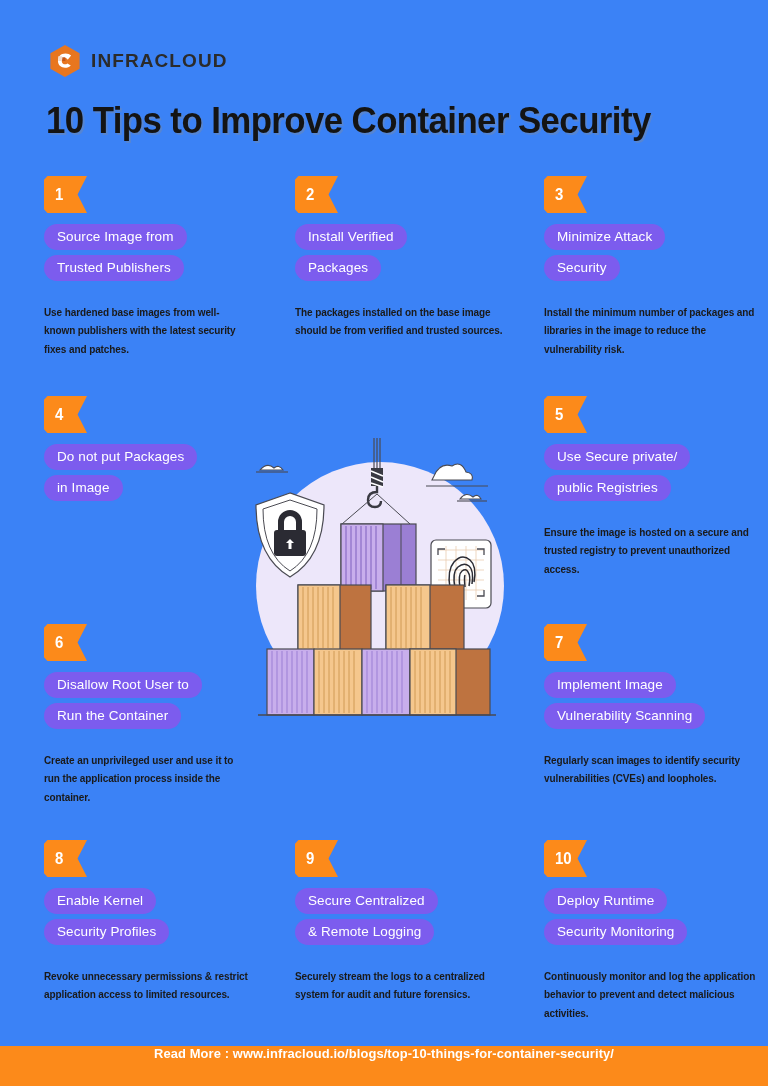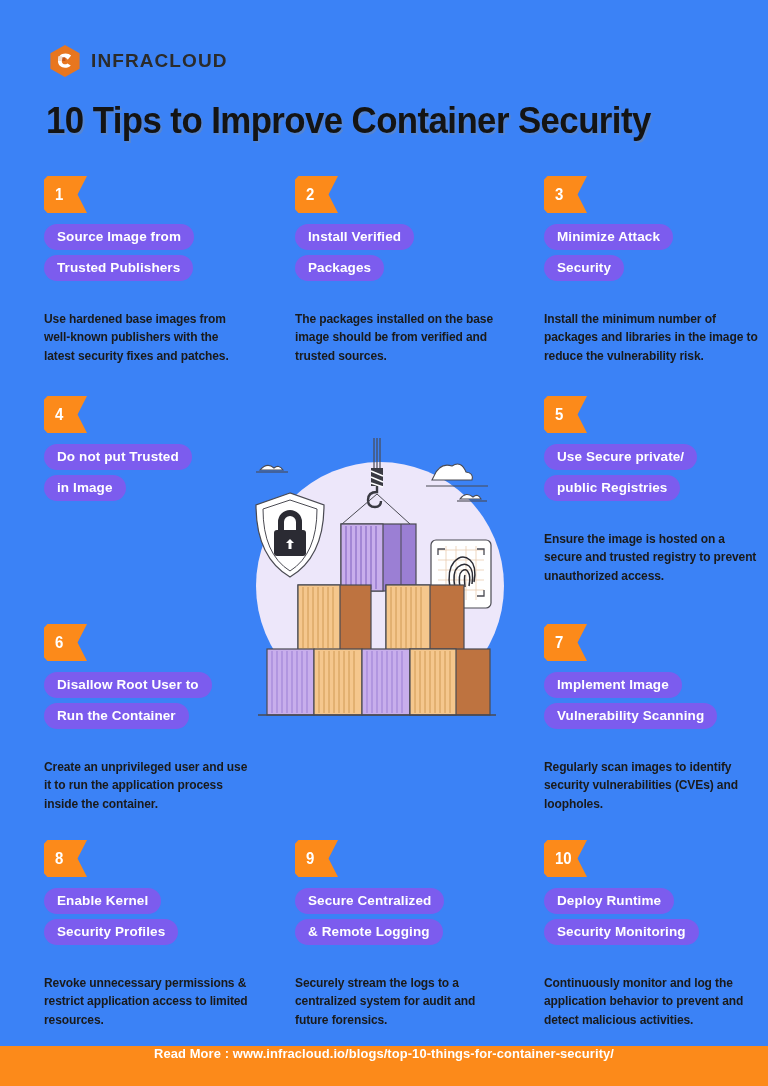--- a/index.html
+++ b/index.html
@@ -83,32 +83,32 @@
     font-family: "Liberation Sans", sans-serif;
   }
 
   .pill {
     display: inline-block;
     background: #7C5CEE;
     color: #ffffff;
     border-radius: 40px;
     padding: 4px 13px 5px 13px;
     font-size: 13.5px;
-    font-weight: 700;
+    font-weight: 400;
     line-height: 17px;
     margin-bottom: 5px;
     letter-spacing: 0.1px;
     white-space: nowrap;
     font-family: "Liberation Sans", sans-serif;
   }
   .pill-wrap { display: block; }
 
   .tip-body {
-    margin-top: 24px;
-    font-size: 12px;
+    margin-top: 18px;
+    font-size: 10px;
     line-height: 18.4px;
     font-weight: 700;
     color: #1a1a1a;
     letter-spacing: -0.1px;
     font-family: "Liberation Sans", sans-serif;
   }
 
   
   .col-1 { left: 44px; }
   .col-2 { left: 295px; }
@@ -192,21 +192,21 @@
     </div>
     <span class="pill-wrap"><span class="pill">Minimize Attack</span></span>
     <span class="pill-wrap"><span class="pill">Security</span></span>
     <div class="tip-body">Install the minimum number of packages and libraries in the image to reduce the vulnerability risk.</div>
   </div>
 
   <div class="tip col-1 row-2">
     <div class="badge">
       <span class="badge-num">4</span>
     </div>
-    <span class="pill-wrap"><span class="pill">Do not put Trusted</span></span>
+    <span class="pill-wrap"><span class="pill">Do not put Packages</span></span>
     <span class="pill-wrap"><span class="pill">in Image</span></span>
   </div>
 
   <div class="tip col-3 row-2 w-wide">
     <div class="badge">
       <span class="badge-num">5</span>
     </div>
     <span class="pill-wrap"><span class="pill">Use Secure private/</span></span>
     <span class="pill-wrap"><span class="pill">public Registries</span></span>
     <div class="tip-body">Ensure the image is hosted on a secure and trusted registry to prevent unauthorized access.</div>

